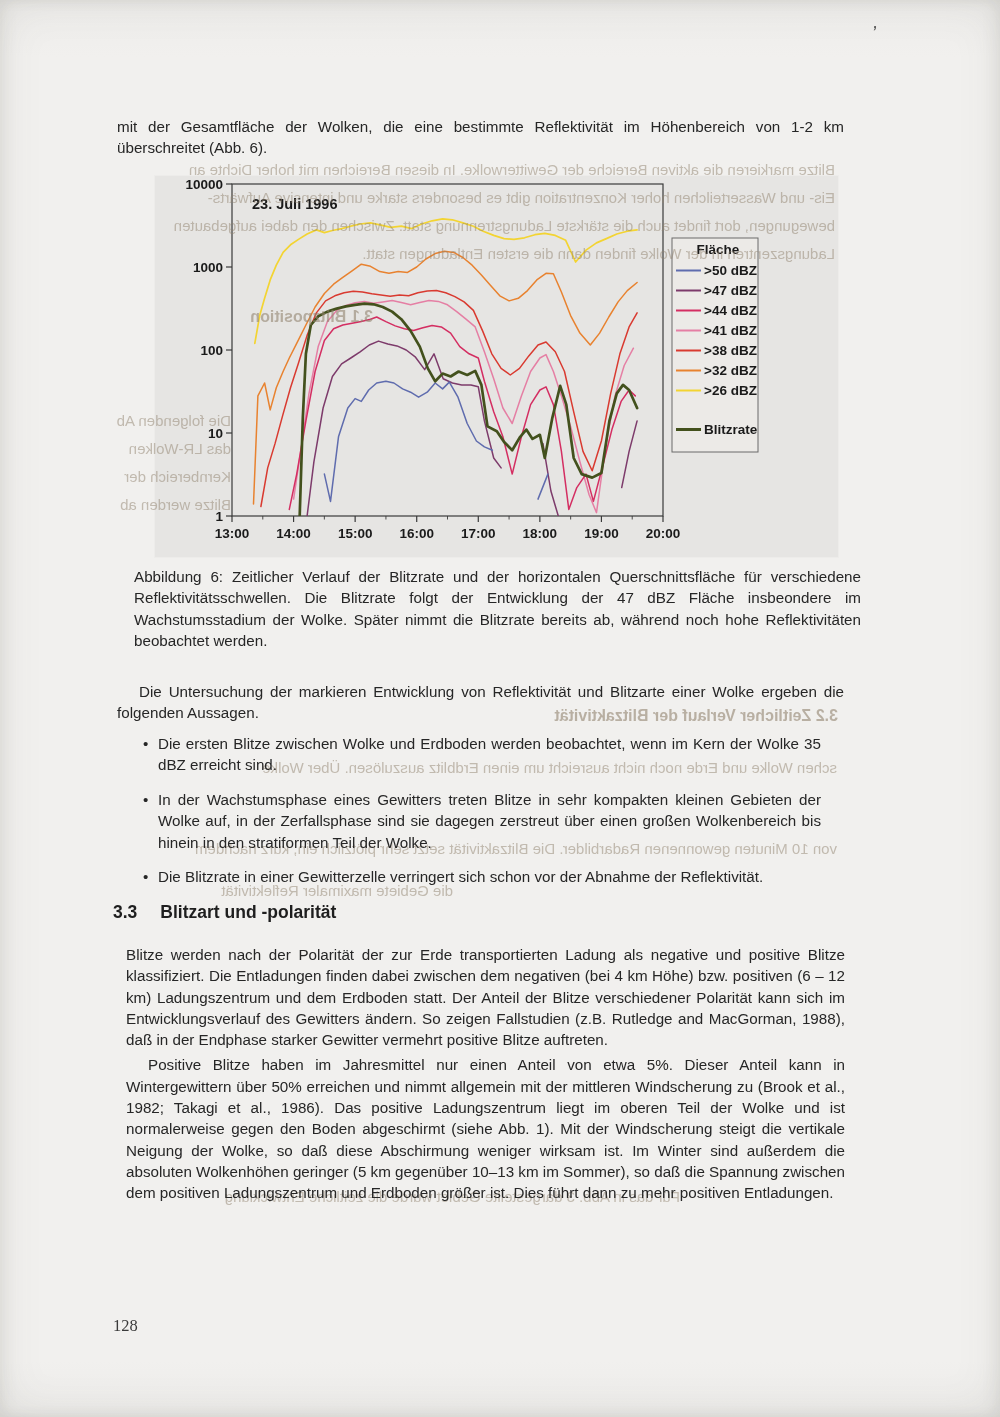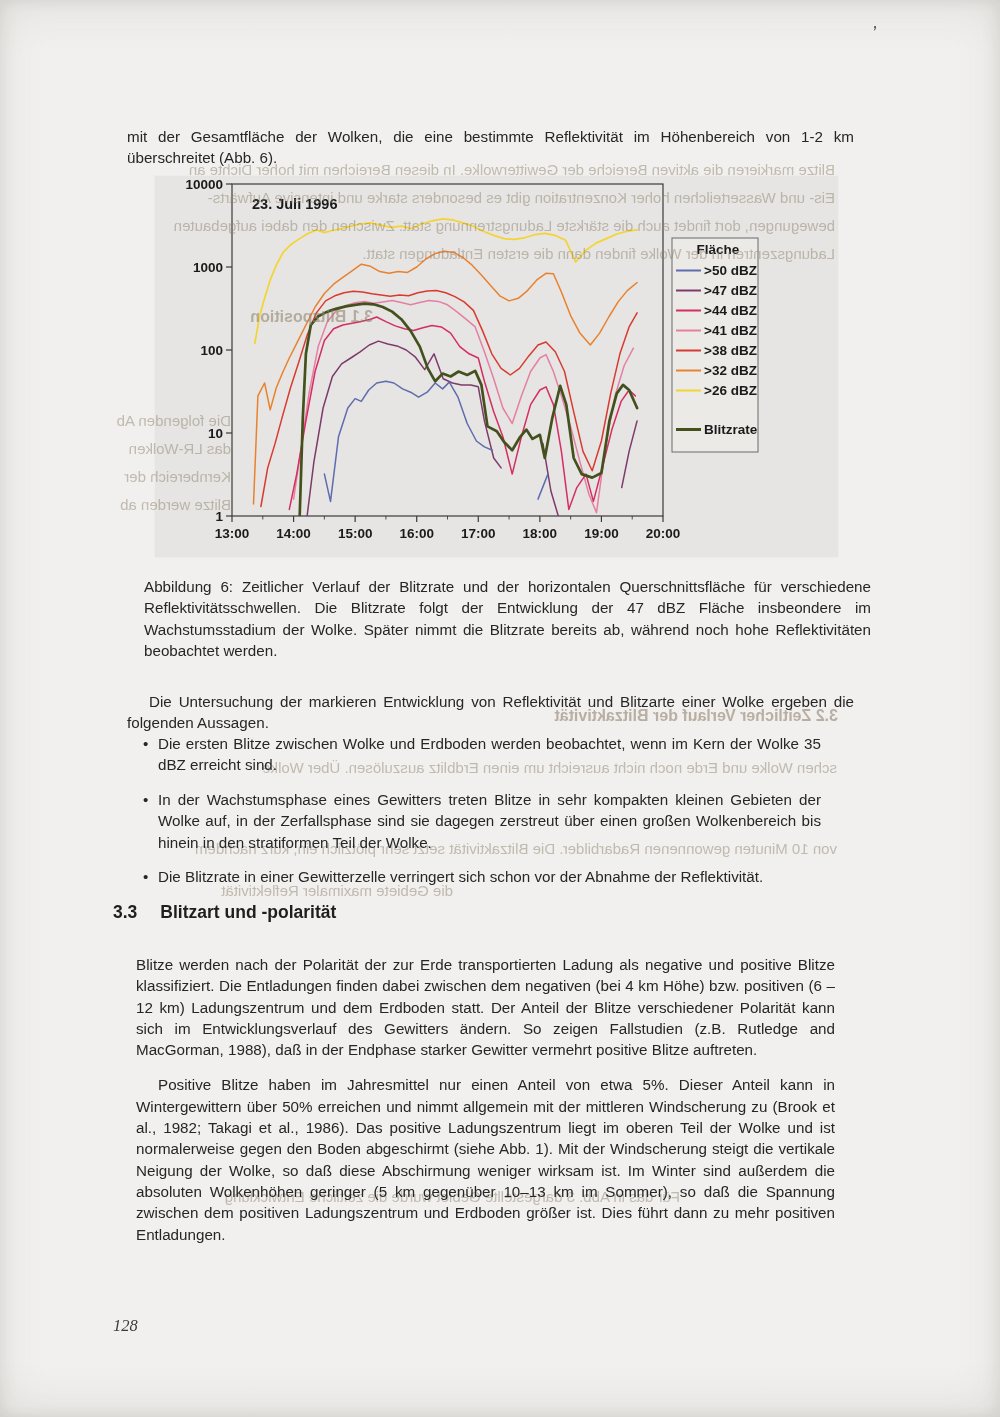--- a/index.html
+++ b/index.html
@@ -11,21 +11,21 @@
     overflow:hidden;
   }
   #page{
     position:absolute;inset:0;
     background:linear-gradient(180deg,#edecea 0%,#f1f0ee 4%,#f1f0ee 96%,#ecebe9 100%);
     box-shadow:inset 0 0 45px rgba(90,85,75,0.10), inset -6px 0 14px rgba(90,85,75,0.07), inset 6px 0 14px rgba(90,85,75,0.06);
   }
   .abs{position:absolute;}
   .body-text{
     font-size:15.2px;line-height:21.3px;color:#262626;
-    text-align:justify;text-justify:inter-word;margin:14px;
+    text-align:justify;text-justify:inter-word;margin:4px;
   }
   .indent{text-indent:22px;}
   .bullet-item{position:absolute;left:140px;width:681px;}
   .bullet-item::before{
     content:"\2022";position:absolute;left:3px;top:0;
     font-size:15.2px;line-height:21.3px;color:#262626;
   }
   .bullet-item p{margin:0 0 0 18px;}
   #section-heading{font-size:17.5px;font-weight:bold;color:#1e1e1e;}
   #section-heading .secnum{display:inline-block;margin-right:23px;}
@@ -167,16 +167,16 @@
 
   <h2 id="section-heading" class="abs" style="left:113px;top:902px;margin:0;text-align:center;">
     <span class="secnum">3.3</span><span>Blitzart und -polarität</span>
   </h2>
 
   <div class="abs" style="left:122px;top:940px;width:727px;">
     <p class="body-text">Blitze werden nach der Polarität der zur Erde transportierten Ladung als negative und positive Blitze klassifiziert.  Die Entladungen finden dabei zwischen dem negativen (bei 4 km Höhe) bzw.  positiven (6 – 12 km) Ladungszentrum und dem Erdboden statt.  Der Anteil der Blitze verschiedener Polarität kann sich im Entwicklungsverlauf des Gewitters ändern.  So zeigen Fallstudien (z.B. Rutledge and MacGorman, 1988), daß in der Endphase starker Gewitter vermehrt positive Blitze auftreten.</p>
     <p class="body-text indent">Positive Blitze haben im Jahresmittel nur einen Anteil von etwa 5%.  Dieser Anteil kann in Wintergewittern über 50% erreichen und nimmt allgemein mit der mittleren Windscherung zu (Brook et al., 1982; Takagi et al., 1986).  Das positive Ladungszentrum liegt im oberen Teil der Wolke und ist normalerweise gegen den Boden abgeschirmt (siehe Abb. 1).  Mit der Windscherung steigt die vertikale Neigung der Wolke, so daß diese Abschirmung weniger wirksam ist.  Im Winter sind außerdem die absoluten Wolkenhöhen geringer (5 km gegenüber 10–13 km im Sommer), so daß die Spannung zwischen dem positiven Ladungszentrum und Erdboden größer ist.  Dies führt dann zu mehr positiven Entladungen.</p>
   </div>
 
-  <div id="page-number" class="abs" style="left:113px;top:1316px;font-style:italic;">128</div>
+  <div id="page-number" class="abs" style="left:113px;top:1316px;">128</div>
 
   <div id="artifact-quote" class="abs" style="left:872px;top:22px;">’</div>
 </div>
 
 </body></html>

